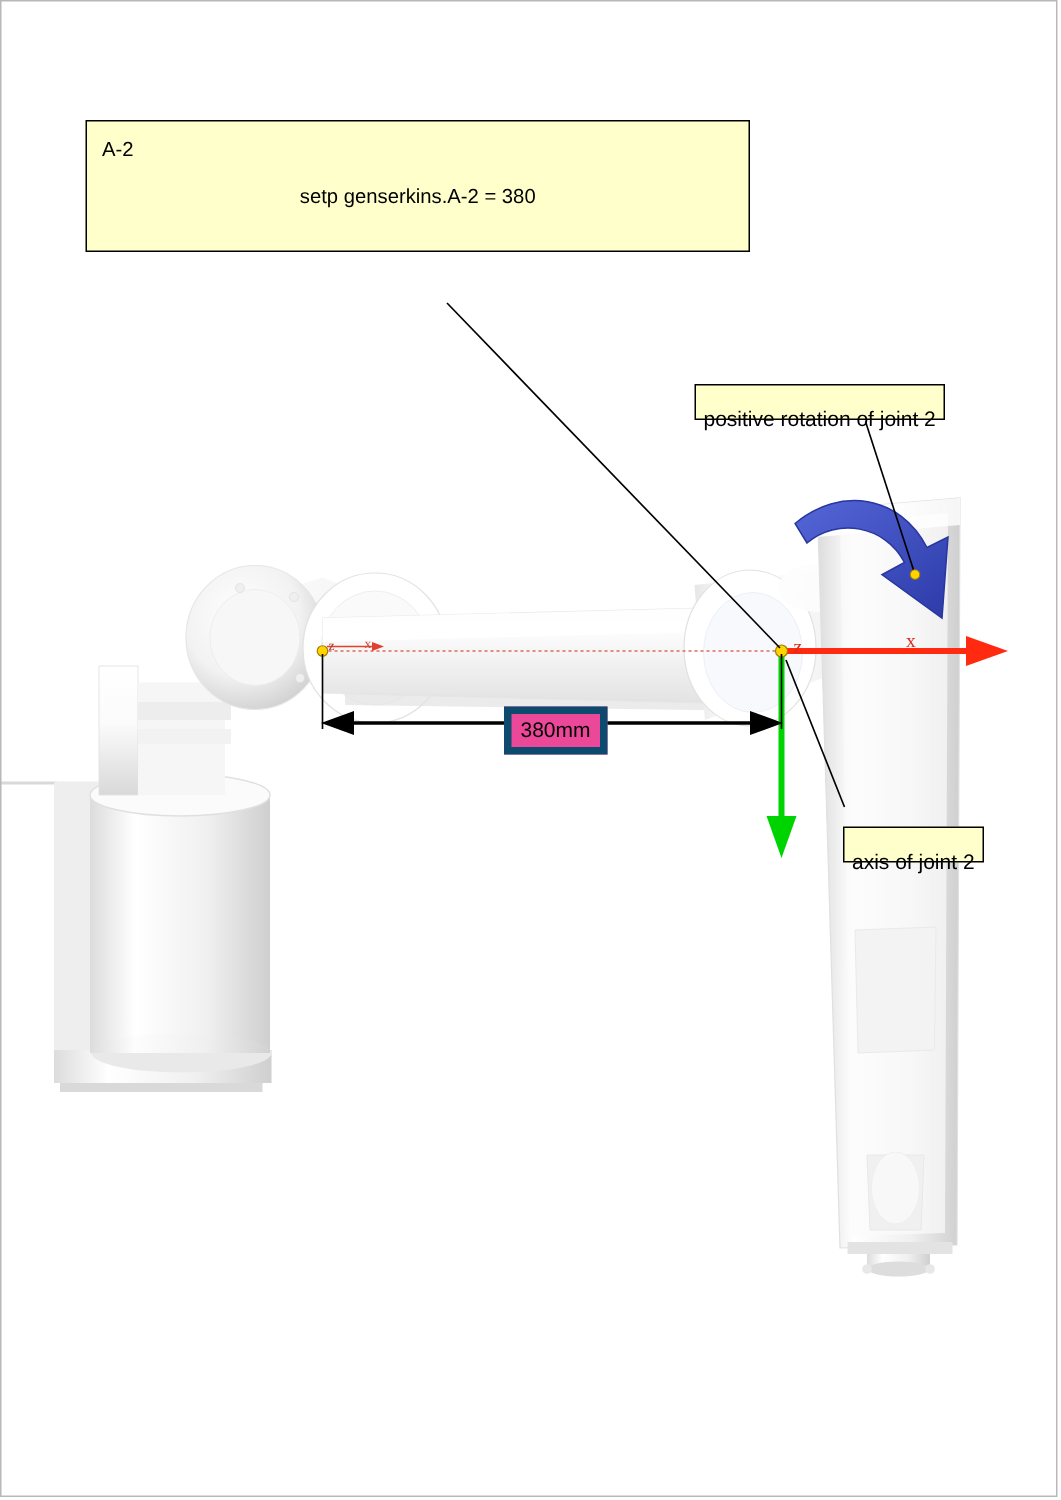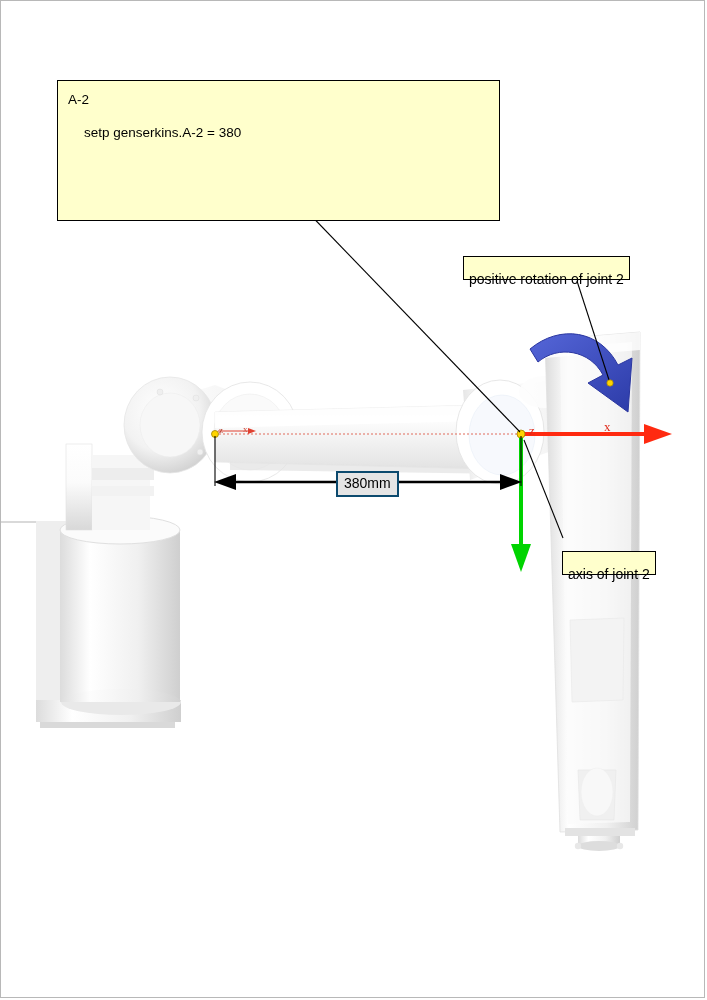--- a/index.html
+++ b/index.html
@@ -41,26 +41,26 @@
     border: 1px solid #000000;
     font-size: 13.5px;
     color: #000000;
     line-height: 1.25;
     box-sizing: border-box;
   }
   .callout-main {
     left: 57px;
     top: 80px;
     width: 443px;
-    height: 141px;
+    height: 88px;
     padding: 11px 10px 8px 10px;
   }
   .callout-main .ln-title { margin: 0 0 14px 0; }
   .callout-main .ln-body { margin: 0 0 14px 0; }
-  .callout-main .ln-cmd { margin: 16px; }
+  .callout-main .ln-cmd { margin: 0; text-align: center; }
 
   .callout-small {
     padding: 14px 5px 3px 5px;
     font-size: 14px;
     white-space: nowrap;
     line-height: 1.2;
   }
   .callout-rot {
     left: 463px;
     top: 256px;
@@ -69,22 +69,22 @@
   .callout-axis {
     left: 562px;
     top: 551px;
     height: 24px;
   }
 
   .dim-label {
     position: absolute;
     left: 336px;
     top: 471px;
-    background: #e5e5e5;
-    border: 2px solid #0c4a6e;
+    background: #ec4899;
+    border: 5px solid #0c4a6e;
     font-size: 14px;
     padding: 2px 6px 3px 6px;
     color: #000000;
     line-height: 1.2;
     box-sizing: border-box;
   }
 
   .axis-label {
     position: absolute;
     font-size: 9px;

